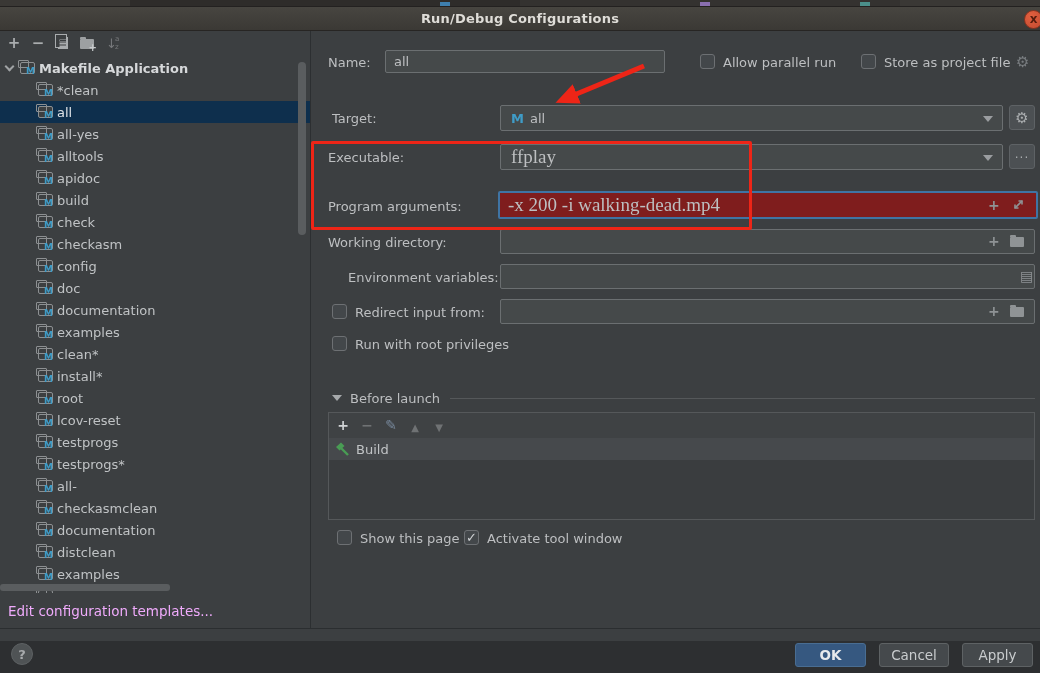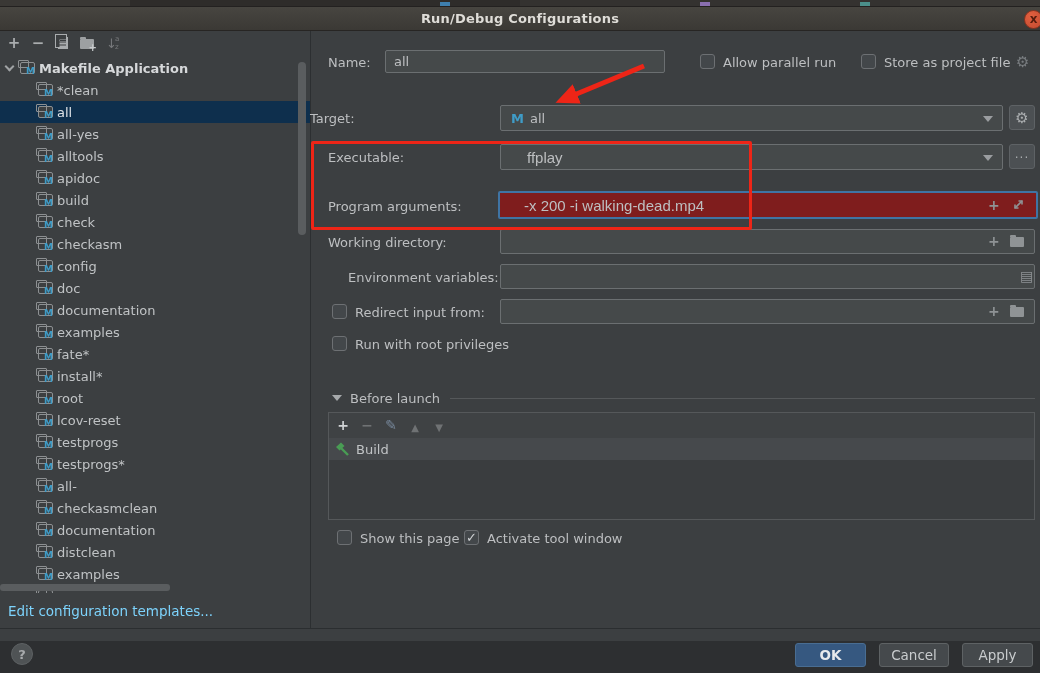--- a/index.html
+++ b/index.html
@@ -47,32 +47,32 @@
   .chev { width:7px; height:7px; border-right:2px solid #9fa2a4; border-bottom:2px solid #9fa2a4;
     transform:rotate(45deg); margin:-4px 7px 0 2px; flex:none; }
   .mk { position:relative; width:15px; height:12px; border:1px solid #8d9092; border-radius:2px;
     margin-right:4px; flex:none; background:#3c3f41; }
   .mk::before { content:""; position:absolute; left:-3px; top:-3px; width:9px; height:6px; border:1px solid #8d9092; border-radius:1px; }
   .mk b { position:absolute; right:-1px; bottom:-3px; font-size:9px; line-height:9px; font-weight:bold; font-style:normal; color:#3f9cc7; }
   .tlabel { white-space:nowrap; }
 
   .v-scroll { position:absolute; left:298px; top:62px; width:8px; height:173px; background:#5a5d5f; border-radius:4px; }
   .h-scroll { position:absolute; left:0px; top:584px; width:170px; height:7px; background:#5a5d5f; border-radius:3px; }
-  .edit-templates { position:absolute; left:8px; top:603px; color:#7dd3fc; font-size:13.5px; cursor:pointer; }
+  .edit-templates { position:absolute; left:8px; top:603px; color:#f0abfc; font-size:13.5px; cursor:pointer; }
 
   
   .flabel { position:absolute; color:#bdbfc1; white-space:nowrap;text-align:right; }
   .tfield { position:absolute; background:#45494a; border:1px solid #6b6f71; border-radius:2px;
     color:#bdbfc1; display:flex; align-items:center; padding-left:8px; }
   input.tfield { font-family:"DejaVu Sans","Liberation Sans",sans-serif; font-size:13px; outline:none; }
   .combo { position:absolute; background:#45494a; border:1px solid #6b6f71; border-radius:2px;
     display:flex; align-items:center; padding-left:10px; color:#bdbfc1; }
   .combo .arrow { position:absolute; right:9px; top:10px; width:0; height:0;
     border-left:5px solid transparent; border-right:5px solid transparent; border-top:6px solid #9a9da0; }
-  .mono { font-family:Liberation Sans, sans-serif; font-size:15px;margin-left:16px; }
+  .mono { font-family:Liberation Serif, serif; font-size:19px; }
   .m-blue { color:#3f9cc7; font-weight:bold; margin-right:6px; }
   .sq-btn { position:absolute; width:26px; height:25px; background:#4c5053; border:1px solid #5e6265;
     border-radius:3px; display:flex; align-items:center; justify-content:center; color:#a9acae; }
   .focus-field { border:2px solid #3f74a4; background:#7f1d1d; }
   .field-ic { position:absolute; color:#8f9395; font-size:14px; line-height:14px; }
   .ic-folder-s { position:absolute; width:14px; height:10px; background:#8f9395; border-radius:1px; }
   .ic-folder-s::before { content:""; position:absolute; left:0; top:-2px; width:6px; height:2px; background:#8f9395; border-radius:1px 1px 0 0; }
   .cb { position:absolute; width:15px; height:15px; background:#43474a; border:1px solid #6d7073; border-radius:3px; }
   .cb.checked::after { content:"✓"; position:absolute; left:1px; top:-1px; color:#ced1d3; font-size:13px; font-weight:bold; line-height:15px; }
   .gear { color:#797d80; font-size:15px; }
@@ -206,21 +206,21 @@
     <div class="trow child">
         <span class="mk">
           <b>M</b>
         </span>
         <span class="tlabel">examples</span>
       </div>
     <div class="trow child">
         <span class="mk">
           <b>M</b>
         </span>
-        <span class="tlabel">fate*</span>
+        <span class="tlabel">clean*</span>
       </div>
     <div class="trow child">
         <span class="mk">
           <b>M</b>
         </span>
         <span class="tlabel">install*</span>
       </div>
     <div class="trow child">
         <span class="mk">
           <b>M</b>
@@ -286,21 +286,21 @@
 
   <span class="flabel" style="left:328px;top:55px">Name:</span>
   <input class="tfield" style="left: 385px; top: 50px; width: 280px; height: 23px;" value="all">
 
   <span class="cb" style="left:700px;top:54px"></span>
   <span class="flabel" style="left:723px;top:55px">Allow parallel run</span>
   <span class="cb" style="left:861px;top:54px"></span>
   <span class="flabel" style="left:884px;top:55px">Store as project file</span>
   <span class="gear" style="position:absolute;left:1016px;top:53px">⚙</span>
 
-  <span class="flabel" style="left:310px;top:111px">Target:</span>
+  <span class="flabel" style="left:332px;top:111px">Target:</span>
   <div class="combo" style="left:500px;top:105px;width:503px;height:26px">
     <span class="m-blue">M</span>
     <span>all</span>
     <span class="arrow"></span>
   </div>
   <div class="sq-btn" style="left:1009px;top:105px">
     <span class="gear" style="color:#a9acae">⚙</span>
   </div>
 
   <span class="flabel" style="left:328px;top:150px">Executable:</span>

